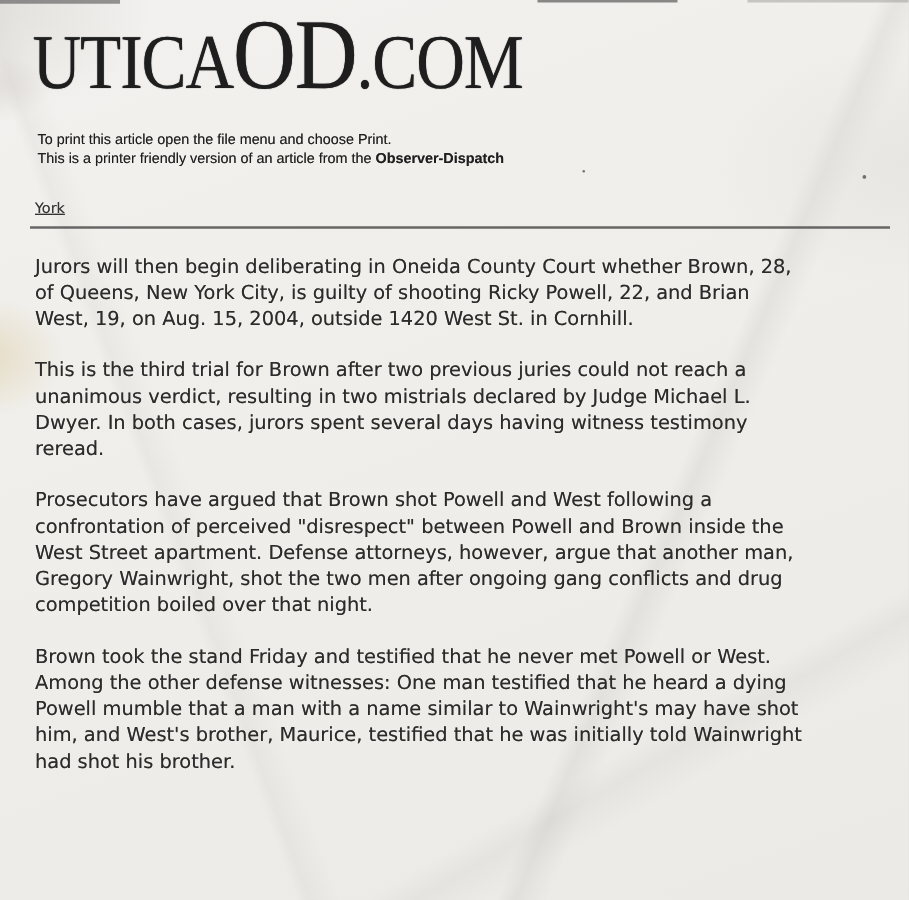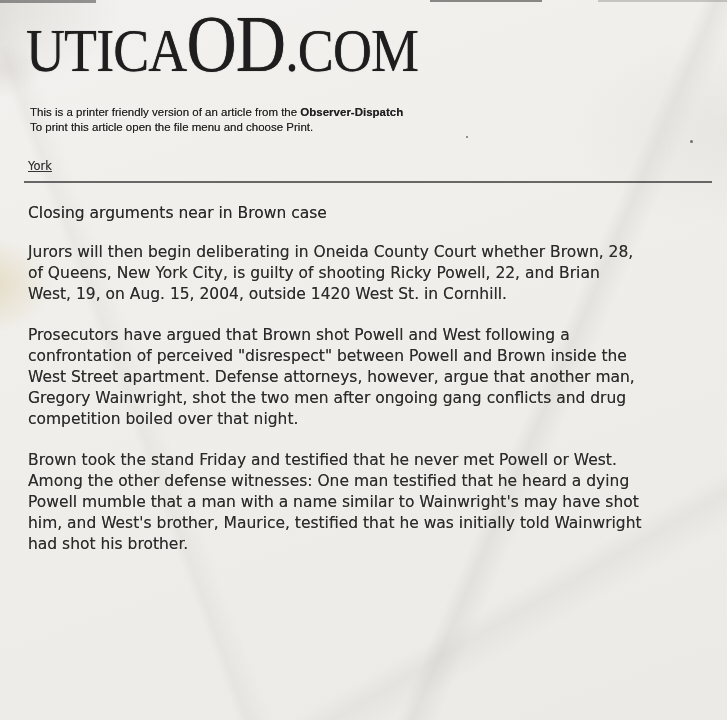--- a/index.html
+++ b/index.html
@@ -106,35 +106,38 @@
   <div class="scan-edge scan-edge-mid"></div>
   <div class="scan-edge scan-edge-right"></div>
   <div class="speck speck-1"></div>
   <div class="speck speck-2"></div>
 
   <header>
     <div class="logo">
       <span class="logo-sm">UTICA</span><span class="logo-lg">OD</span><span class="logo-sm">.COM</span>
     </div>
     <p class="tagline">
+      <span class="line">To print this article open the file menu and choose Print.</span>
       <span class="line"><span>This is a printer friendly version of an article from the </span><b>Observer-Dispatch</b></span>
-      <span class="line">To print this article open the file menu and choose Print.</span>
     </p>
   </header>
 
   <a class="back-link">York</a>
 
   <hr class="rule">
 
 
-  <h2 class="article-title">Closing arguments near in Brown case</h2>
 
   <p class="article-paragraph">Jurors will then begin deliberating in Oneida County Court whether Brown, 28,
 of Queens, New York City, is guilty of shooting Ricky Powell, 22, and Brian
 West, 19, on Aug. 15, 2004, outside 1420 West St. in Cornhill.</p>
+  <p class="article-paragraph">This is the third trial for Brown after two previous juries could not reach a
+unanimous verdict, resulting in two mistrials declared by Judge Michael L.
+Dwyer. In both cases, jurors spent several days having witness testimony
+reread.</p>
   <p class="article-paragraph">Prosecutors have argued that Brown shot Powell and West following a
 confrontation of perceived "disrespect" between Powell and Brown inside the
 West Street apartment. Defense attorneys, however, argue that another man,
 Gregory Wainwright, shot the two men after ongoing gang conflicts and drug
 competition boiled over that night.</p>
   <p class="article-paragraph">Brown took the stand Friday and testified that he never met Powell or West.
 Among the other defense witnesses: One man testified that he heard a dying
 Powell mumble that a man with a name similar to Wainwright's may have shot
 him, and West's brother, Maurice, testified that he was initially told Wainwright
 had shot his brother.</p>

